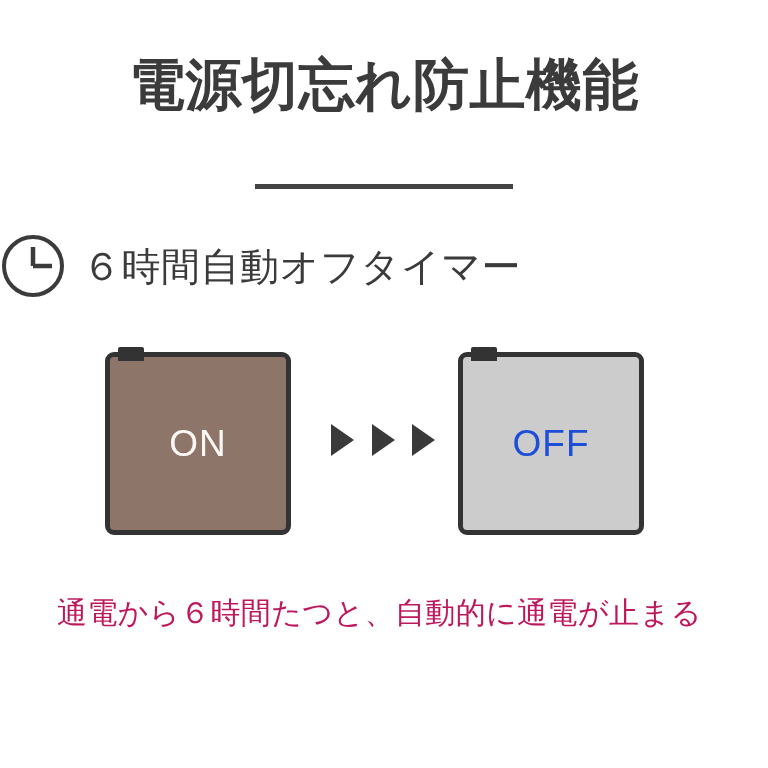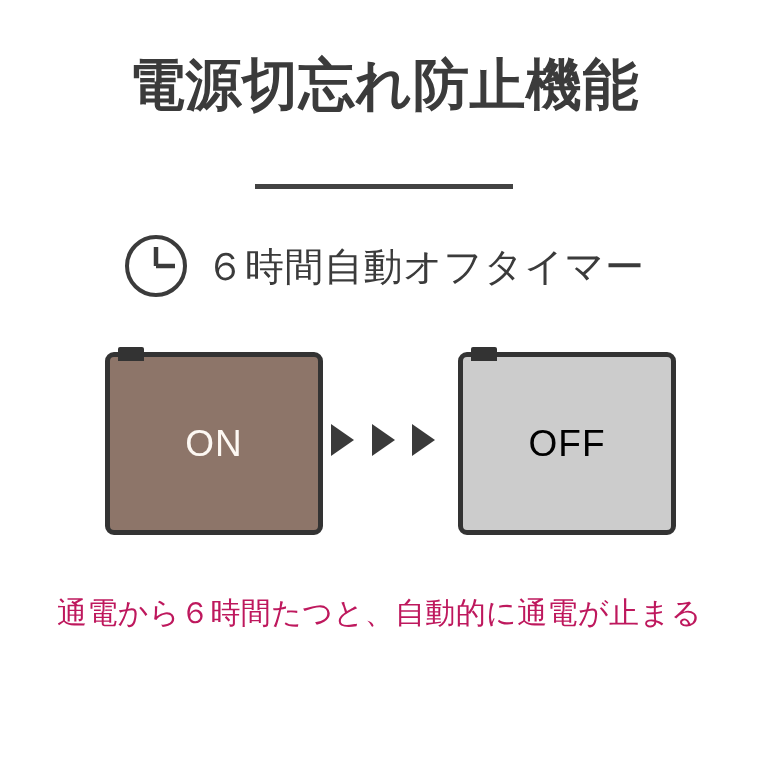--- a/index.html
+++ b/index.html
@@ -50,21 +50,21 @@
 
   
   .subtitle-row {
     position: absolute;
     left: 0;
     top: 227px;
     width: 768px;
     height: 78px;
     display: flex;
     align-items: center;
-    justify-content: center;
+    justify-content: flex-start;
   }
   .clock-icon {
     width: 66px;
     height: 66px;
     flex: 0 0 auto;
     display: block;
   }
   .subtitle-text {
     margin-left: 16px;
     font-size: 39px;
@@ -80,21 +80,21 @@
     position: absolute;
     left: 0;
     top: 338px;
     width: 768px;
     height: 205px;
   }
 
   .device {
     position: absolute;
     top: 14px;
-    width: 218px;
+    width: 186px;
     height: 183px;
     box-sizing: border-box;
     border: 5px solid #333333;
     border-radius: 9px;
     display: flex;
     align-items: center;
     justify-content: center;
   }
   .device-on {
     left: 105px;
@@ -115,21 +115,21 @@
   }
   .device-label {
     font-size: 37px;
     font-weight: 400;
     letter-spacing: 1px;
     line-height: 1;
     position: relative;
     z-index: 2;
   }
   .device-on .device-label { color: #fdf8f3; }
-  .device-off .device-label { color: #000000; }
+  .device-off .device-label { color: #1d4ed8; }
 
   
   .arrows {
     position: absolute;
     left: 331px;
     top: 418px;
     width: 104px;
     height: 44px;
     display: flex;
     align-items: center;

